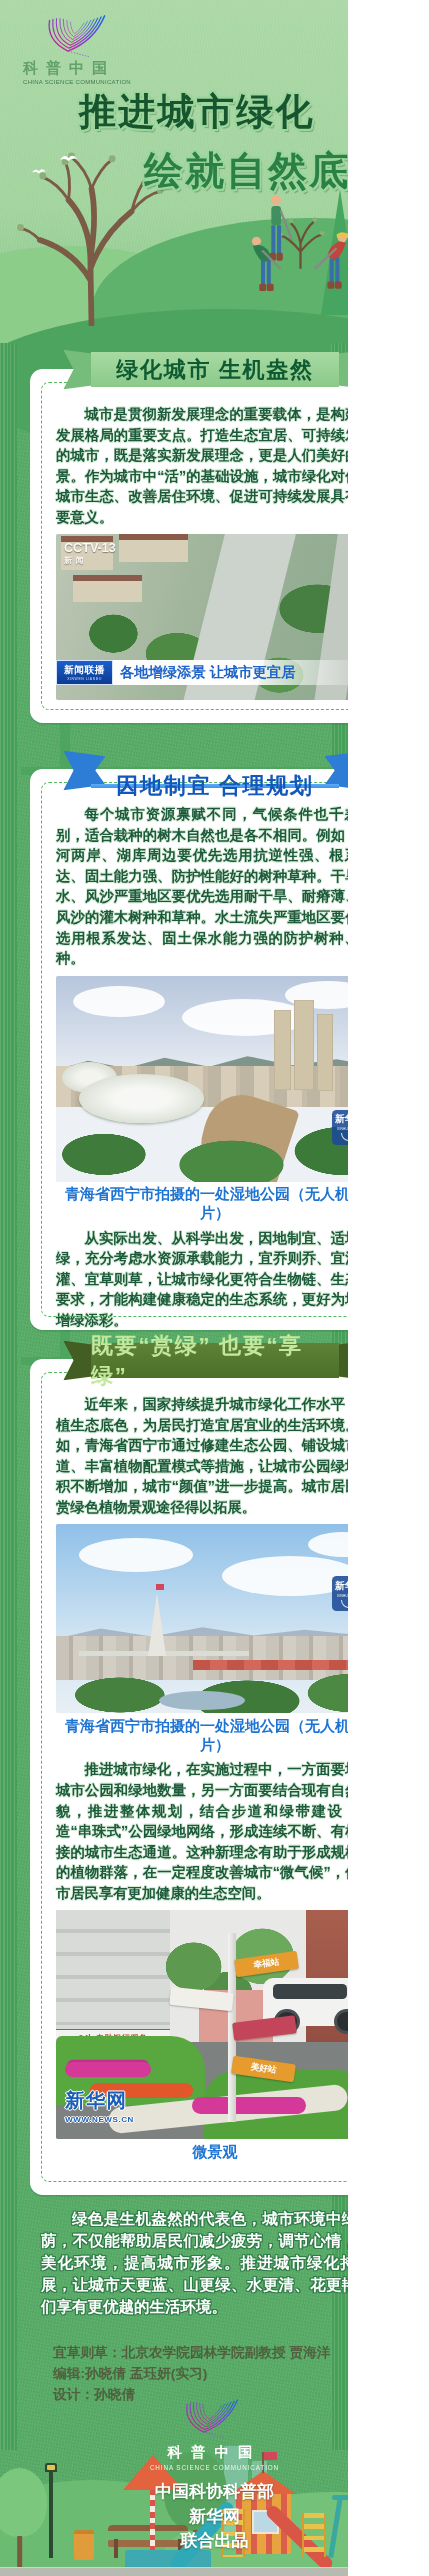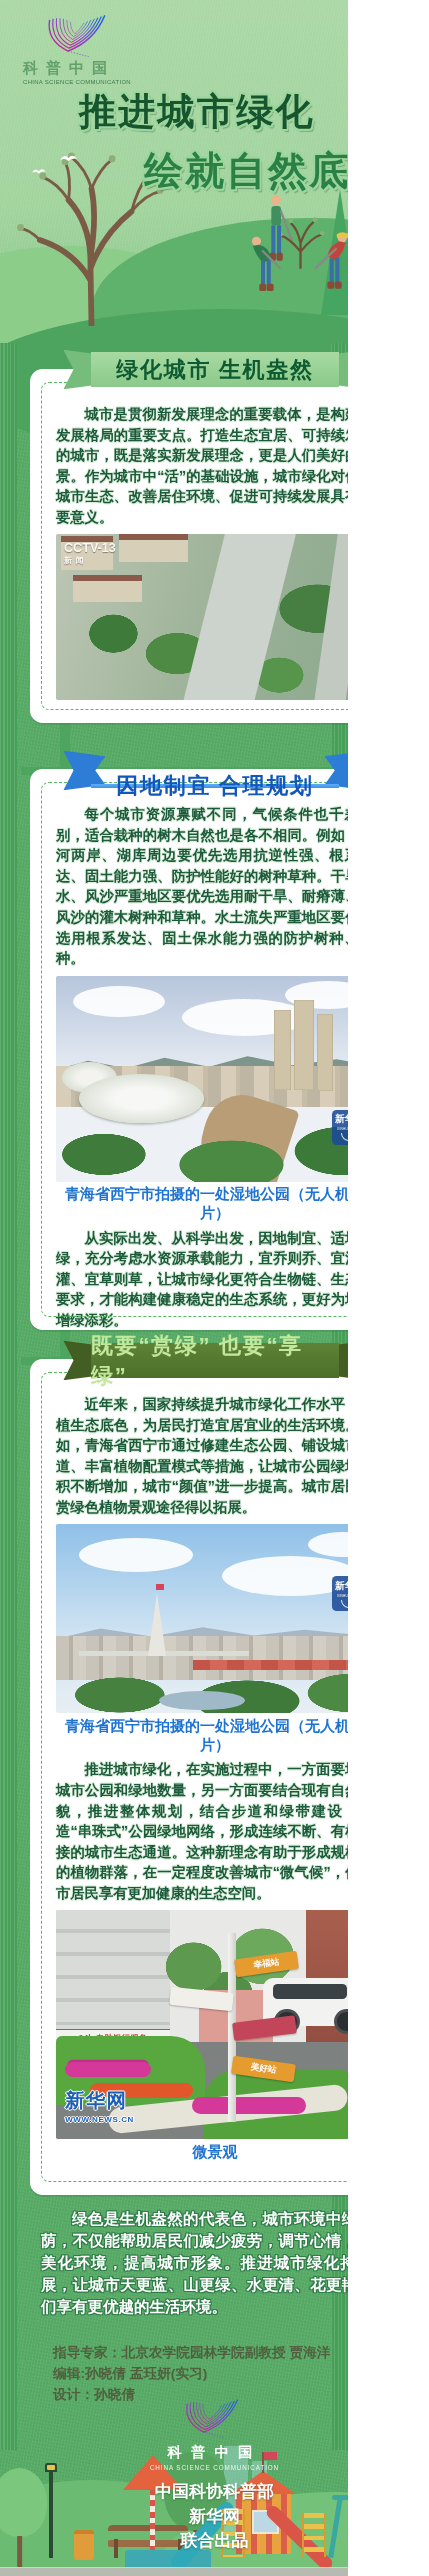--- a/index.html
+++ b/index.html
@@ -327,20 +327,27 @@
         <div class="bld" style="left:4.6px;top:4.6px;width:52px;height:31px;"></div>
         <div class="roof" style="left:4.6px;top:1.1px;width:52px;height:6.9px;"></div>
         <div class="bld" style="left:63px;top:2.3px;width:69px;height:25px;"></div>
         <div class="roof" style="left:63px;top:-1.1px;width:69px;height:6.9px;"></div>
         <div class="bld" style="left:17px;top:45px;width:69px;height:23px;"></div>
         <div class="roof" style="left:17px;top:41px;width:69px;height:5.7px;"></div>
         <div class="wm">
           <span>CCTV-13</span>
           <small>新闻</small>
         </div>
+        <div class="newsbar">
+          <div class="newslogo">
+            <b>新闻联播</b>
+            <i>XINWEN LIANBO</i>
+          </div>
+          <div class="headline">各地增绿添景 让城市更宜居</div>
+        </div>
       </div>
     </div>
   </div>
 
   <div class="conn-v" style="left:60px;top:723px;height:52px;"></div>
   <div class="conn-v" style="left:359px;top:723px;height:52px;"></div>
   <div class="conn-h" style="top:767px;"></div>
 
   <div class="banner blue" style="top:753px;">
     <div class="end l"></div>
@@ -440,21 +447,21 @@
         <div class="wm-xhw">
           <span>新华网</span>
           <small>WWW.NEWS.CN</small>
         </div>
       </div>
       <div class="photo-cap">微景观</div>
     </div>
   </div>
 
   <p class="closing" style="margin:0;">绿色是生机盎然的代表色，城市环境中绿树成荫，不仅能帮助居民们减少疲劳，调节心情，还能美化环境，提高城市形象。推进城市绿化持续发展，让城市天更蓝、山更绿、水更清、花更艳，人们享有更优越的生活环境。</p>
-  <div class="credit" style="top:2344px;">指导专家：北京农学院园林学院副教授  贾海洋</div>
+  <div class="credit" style="top:2344px;">宜草则草：北京农学院园林学院副教授  贾海洋</div>
   <div class="credit" style="top:2365px;">编辑:孙晓倩   孟珏妍(实习)</div>
   <div class="credit" style="top:2386px;">设计：孙晓倩</div>
 
   <div class="f-logo" style="top:2395px;z-index:8;">
     <svg width="63" height="46" viewBox="0 0 120 78">
       <defs>
           <linearGradient id="bf2" x1="0" y1="1" x2="1" y2="0">
         <stop offset="0" stop-color="#d81b7f"></stop>
             <stop offset=".45" stop-color="#8a3fd1"></stop>
             <stop offset="1" stop-color="#1565e0"></stop>

